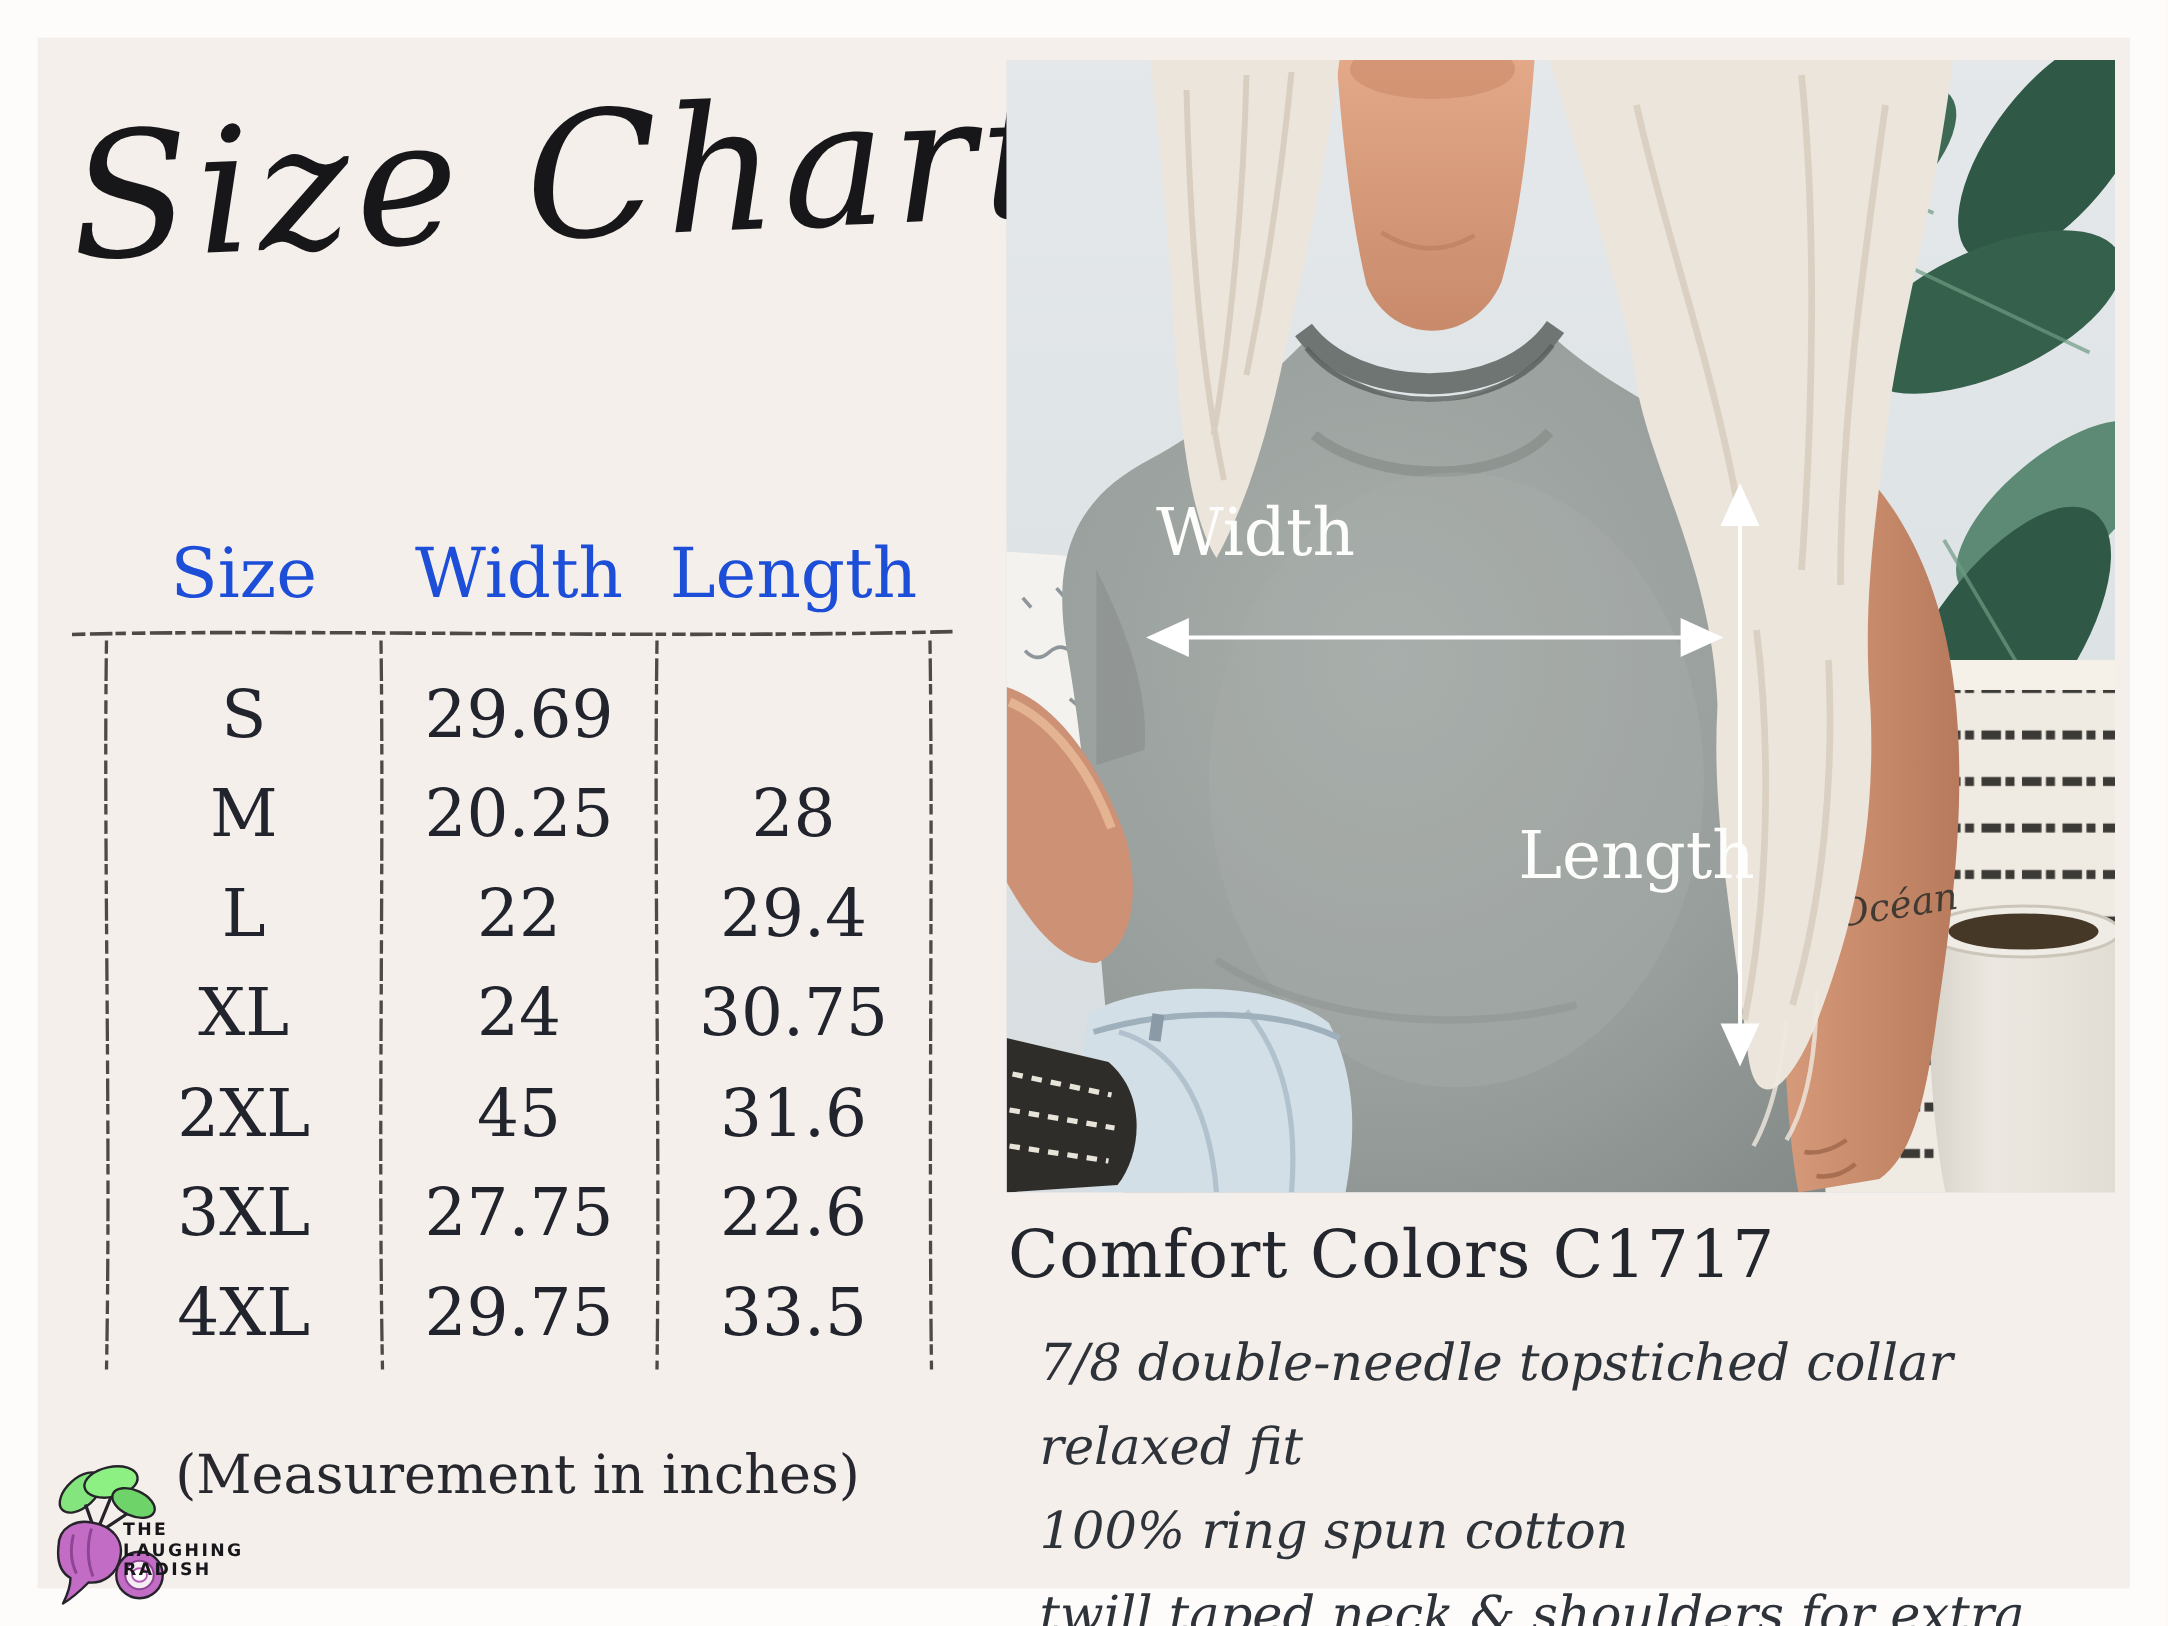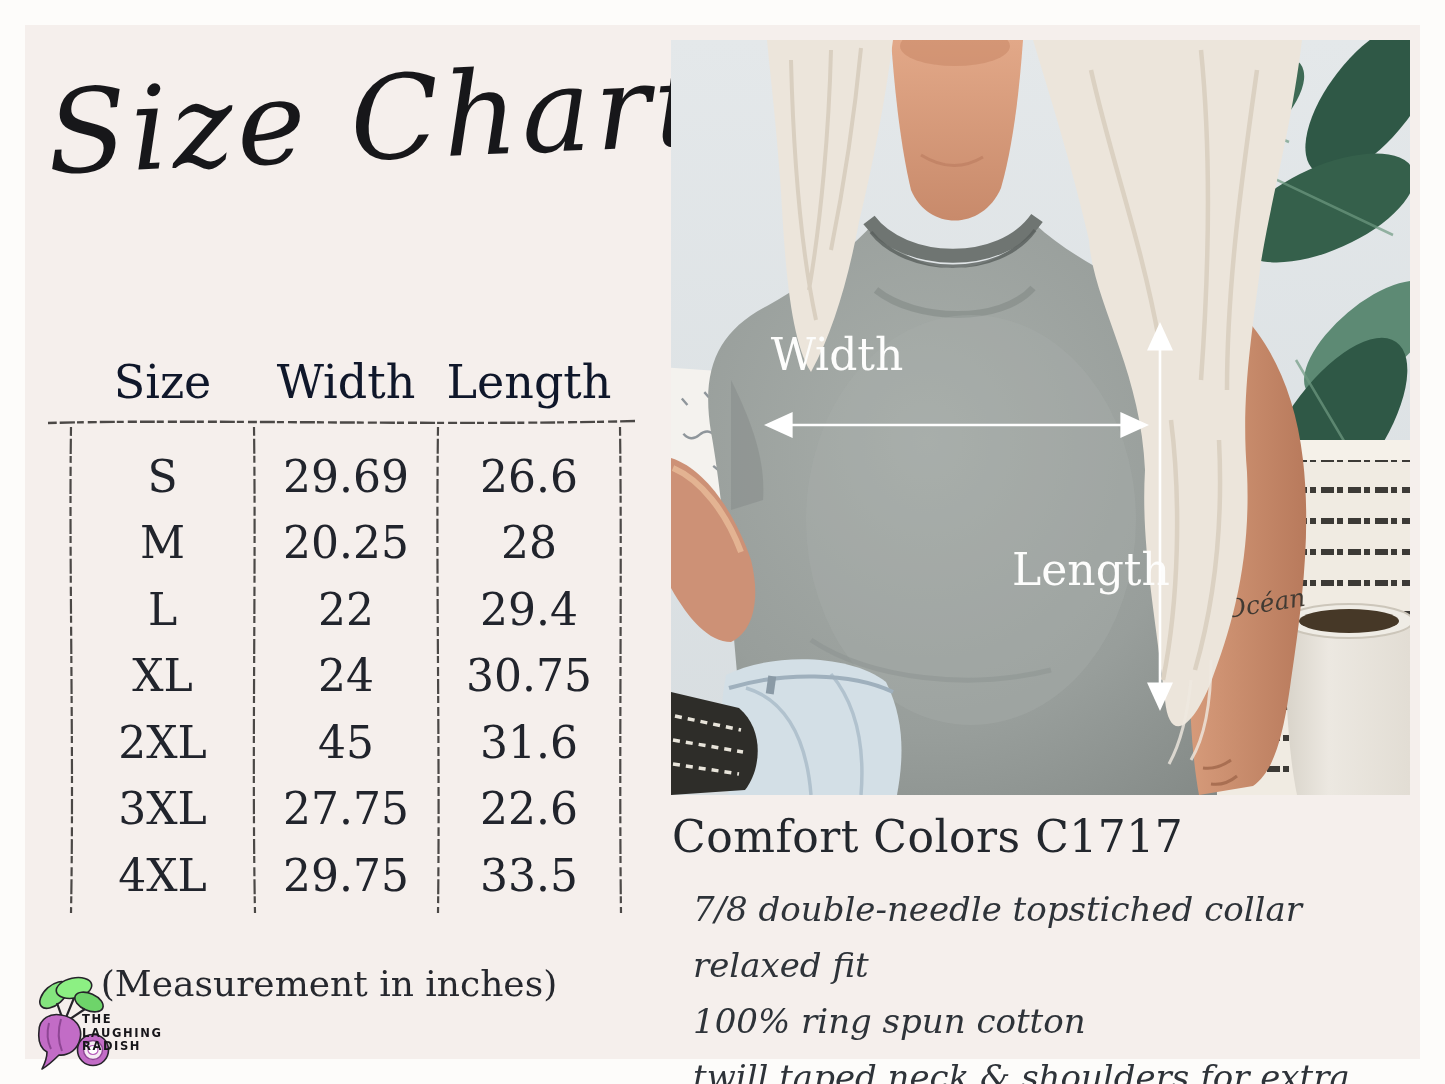--- a/index.html
+++ b/index.html
@@ -8,26 +8,26 @@
   .mat{position:absolute;left:25px;top:25px;width:1395px;height:1034px;background:#f5efec;}
 
   
   .title{position:absolute;left:22px;top:26px;margin:0;font-size:116px;font-weight:500;
          font-style:italic;letter-spacing:4px;color:#17171a;transform:rotate(-2.5deg);
          white-space:nowrap;}
   .table-wrap{position:absolute;left:20px;top:330px;width:600px;height:590px;}
   .table-lines{position:absolute;left:0;top:0;width:600px;height:590px;}
   .thead,.trow{position:absolute;left:26px;width:549px;display:grid;
                grid-template-columns:183px 184px 182px;}
-  .thead{top:0;height:54px;font-size:46px;color:#0f172a;}
+  .thead{top:0;height:54px;font-size:46px;color:#1d4ed8;}
   .thead span{text-align:center;align-self:center;}
   .tbody{position:absolute;left:26px;top:88px;width:549px;}
   .trow{position:static;height:66.5px;font-size:44px;color:#21242c;}
   .trow span{text-align:center;align-self:center;}
-  .note{position:absolute;left:4px;top:938px;width:600px;text-align:center;
+  .note{position:absolute;left:20px;top:938px;width:600px;text-align:center;
         font-size:36px;color:#26282e;}
 
   .logo{position:absolute;left:2px;top:948px;width:190px;height:96px;}
   .logo svg{position:absolute;left:0;top:0;}
   .logo-text{position:absolute;left:55px;top:40px;font-family:"DejaVu Sans","Liberation Sans",sans-serif;
              font-size:11.5px;font-weight:bold;letter-spacing:1.6px;line-height:13.5px;color:#17161a;}
 
   
   .photo{position:absolute;left:646px;top:15px;width:739px;height:755px;background:#dfe4e6;overflow:hidden;}
   .photo svg{display:block;}
@@ -59,21 +59,20 @@
     </svg>
     <div class="thead">
       <span>Size</span>
       <span>Width</span>
       <span>Length</span>
     </div>
     <div class="tbody">
       <div class="trow">
         <span>S</span>
         <span>29.69</span>
-        <span>26.6</span>
       </div>
       <div class="trow">
         <span>M</span>
         <span>20.25</span>
         <span>28</span>
       </div>
       <div class="trow">
         <span>L</span>
         <span>22</span>
         <span>29.4</span>

